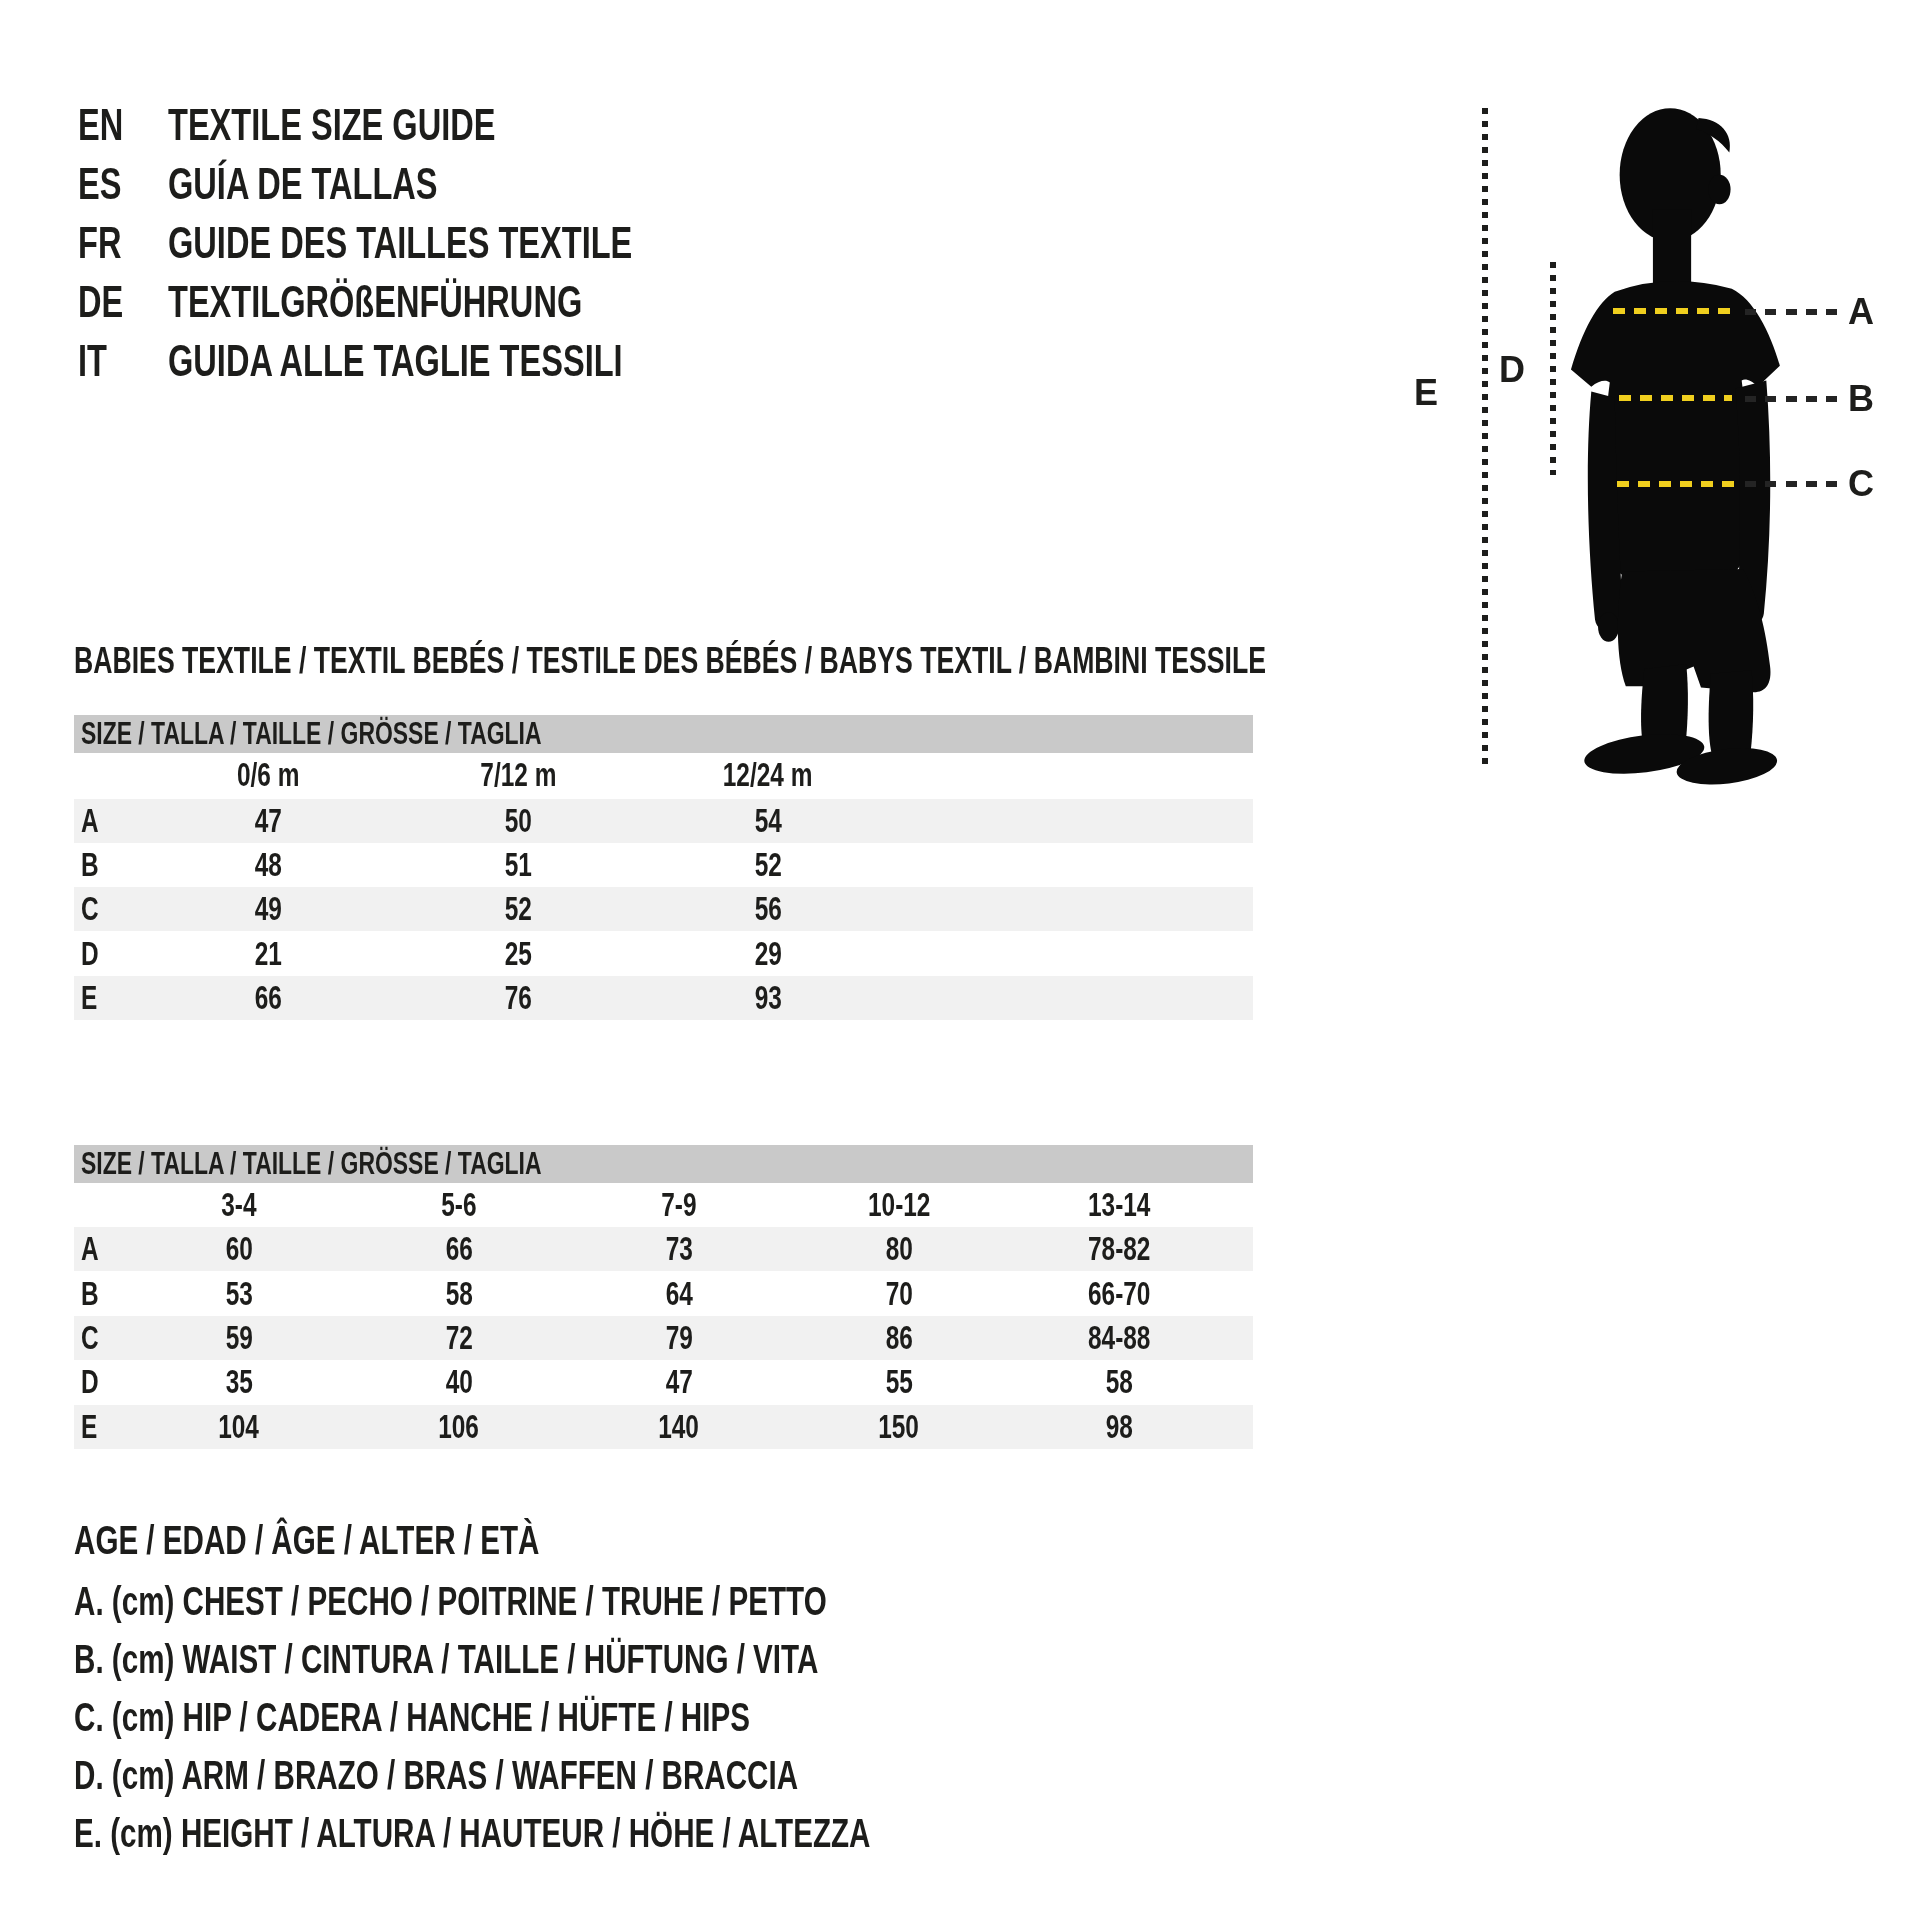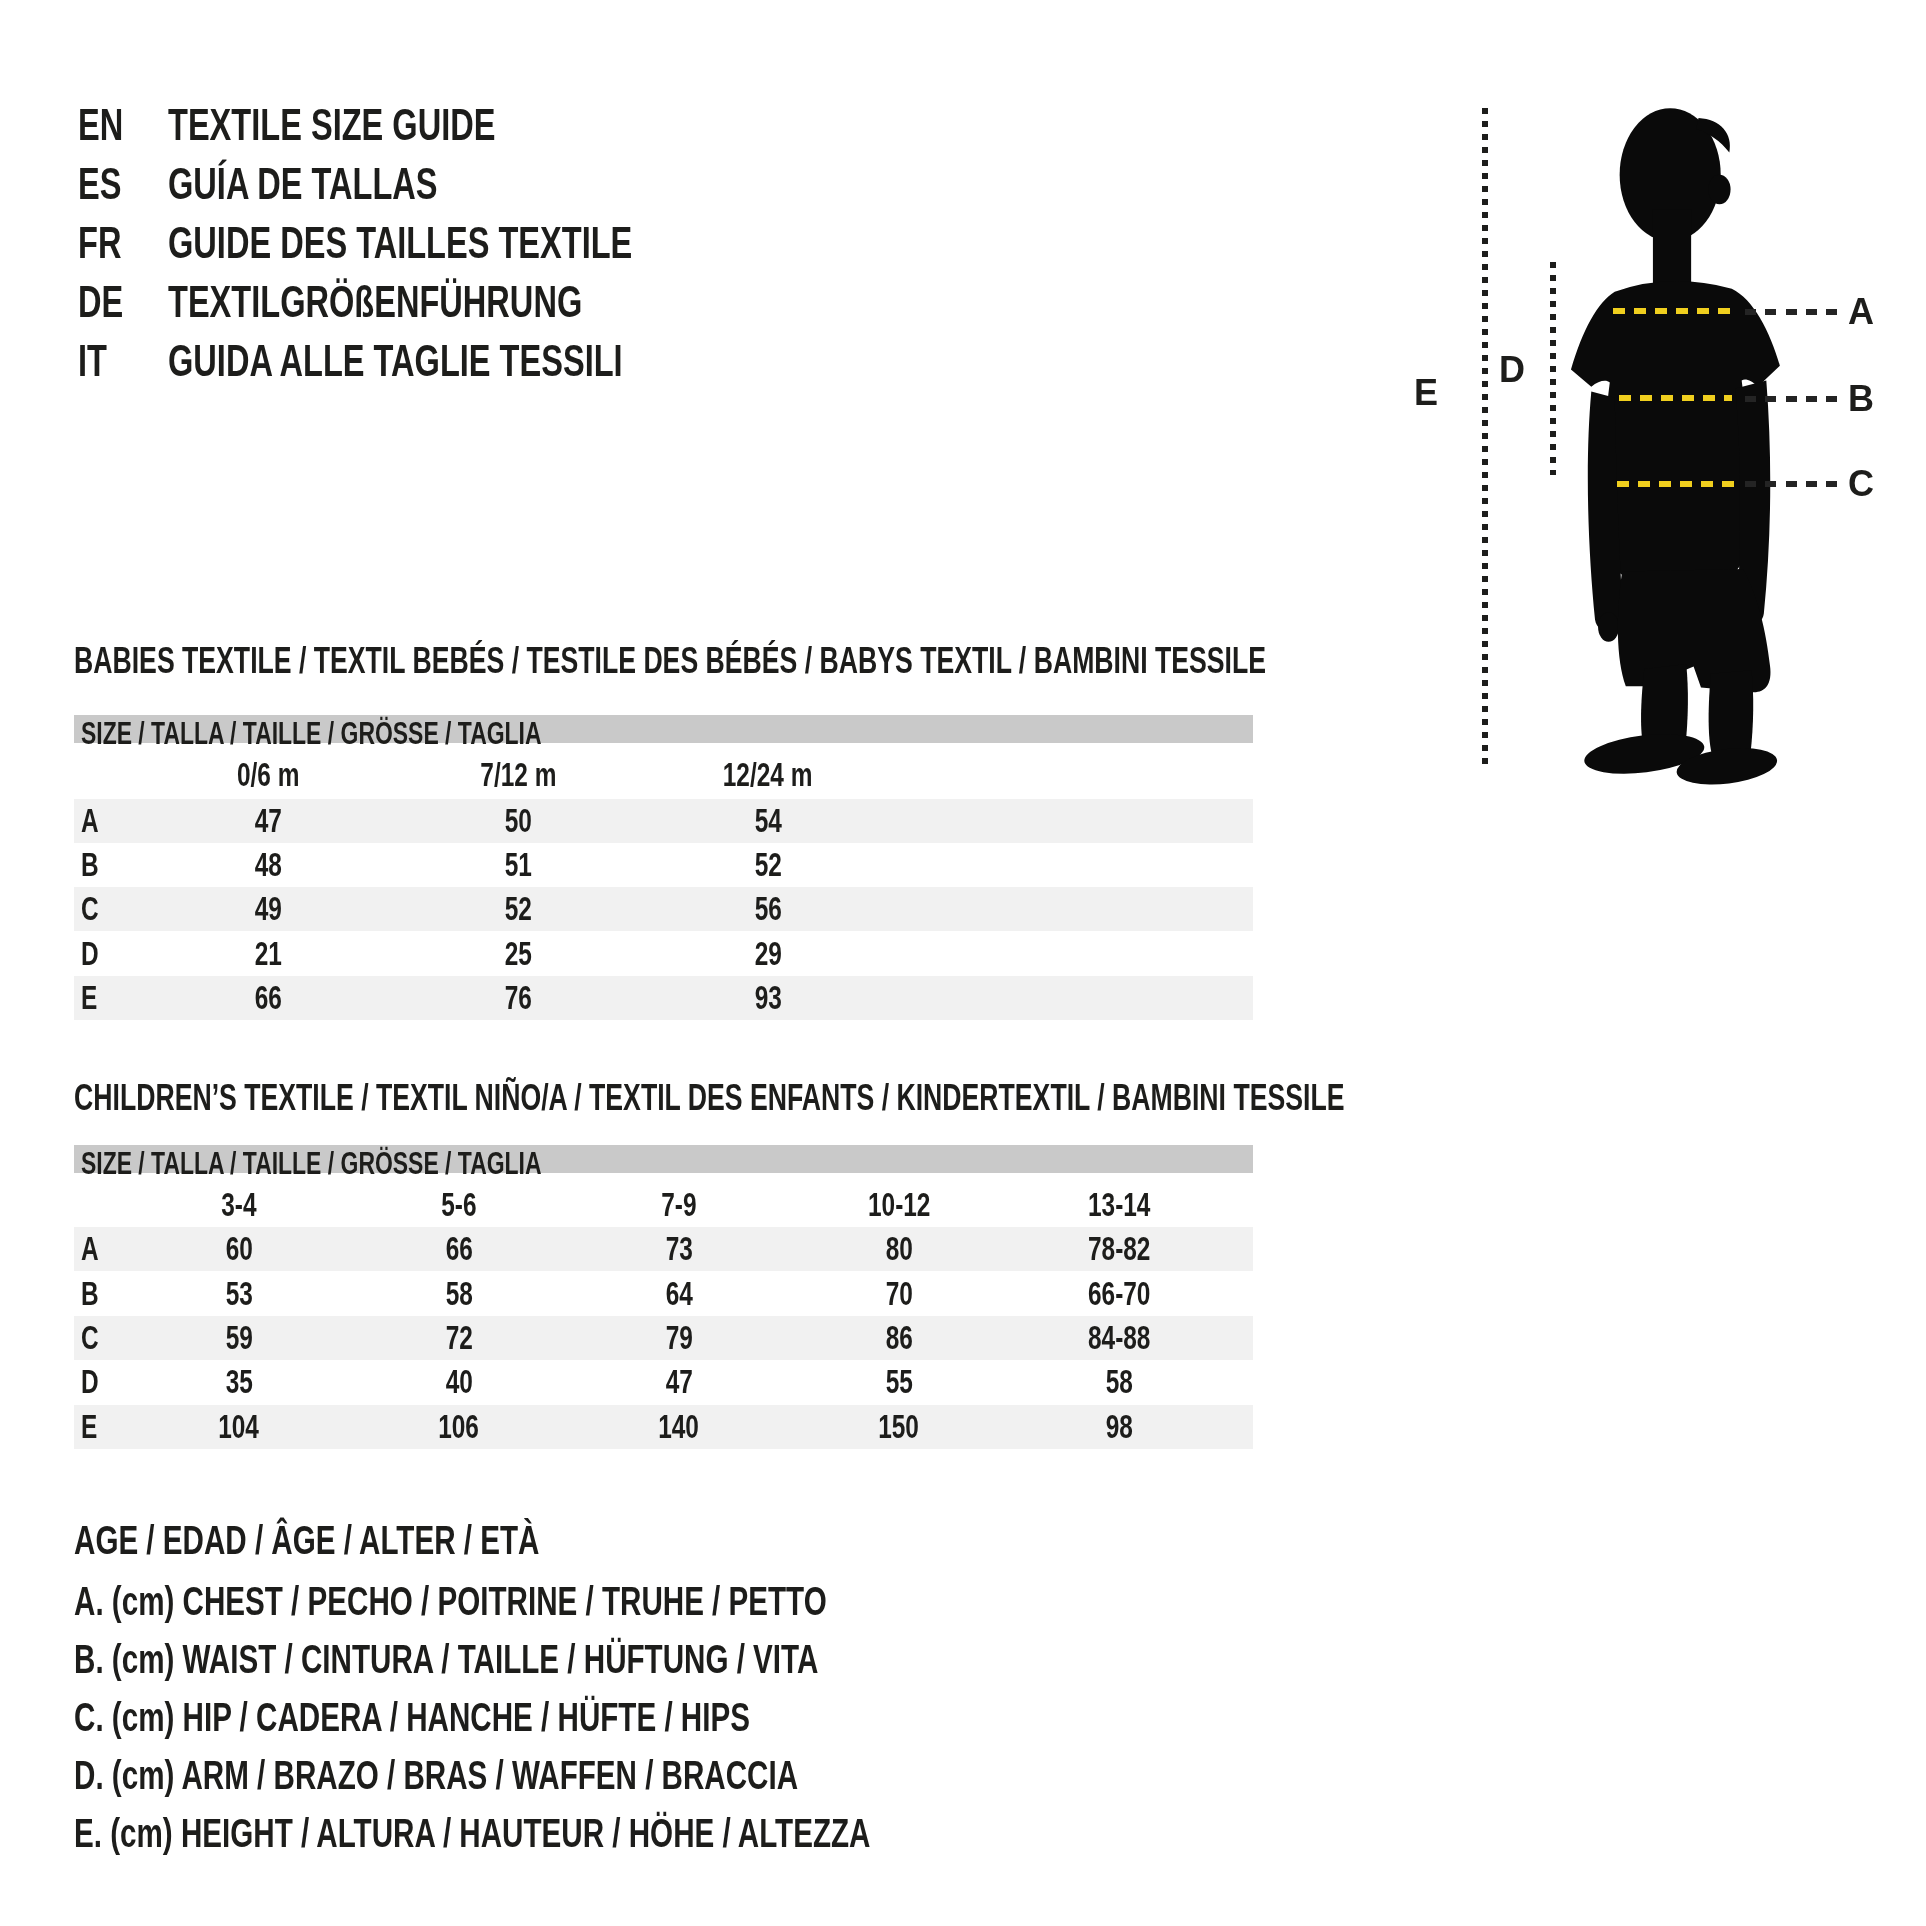--- a/index.html
+++ b/index.html
@@ -16,21 +16,21 @@
   
   .langs{left:74px;top:95px;width:986px;}
   .lang-row{height:59px;line-height:59px;position:relative;font-size:44px;}
   .lang-code{position:absolute;left:4.3px;top:0;}
   .lang-title{position:absolute;left:94px;top:0;}
 
   
   .sec-title{left:74px;font-size:36px;line-height:39px;}
 
   
-  .size-bar{left:74px;width:1179px;height:28px;background:var(--bar_gray,#c9c9c9);
+  .size-bar{left:74px;width:1179px;height:38px;background:var(--bar_gray,#c9c9c9);
             font-size:31px;line-height:38px;padding:0;}
   .size-bar .cx{margin-left:7.4px;}
   .thead,.trow{left:74px;width:1179px;display:grid;align-items:center;}
   .babies-grid{grid-template-columns:55px 222px 222px 222px;gap:28px;}
   .children-grid{grid-template-columns:55px 220px 220px 220px 220px 220px;}
   .thead{height:46px;font-size:33px;}
   .trow{height:44px;font-size:33px;}
   .trow.striped{background:var(--stripe_gray,#f1f1f1);}
   .cell{text-align:center;line-height:44px;}
   .thead .cell{line-height:46px;}
@@ -167,23 +167,20 @@
     <div class="cell"><span class="cxc">25</span></div>
     <div class="cell"><span class="cxc">29</span></div>
   </div>
   <div class="abs trow babies-grid striped" style="top:976px;">
     <div class="cell lbl"><span class="cx">E</span></div>
     <div class="cell"><span class="cxc">66</span></div>
     <div class="cell"><span class="cxc">76</span></div>
     <div class="cell"><span class="cxc">93</span></div>
   </div>
 
-  <div class="abs sec-title" style="top:1078px;">
-    <span class="cx">CHILDREN’S TEXTILE / TEXTIL NIÑO/A / TEXTIL DES ENFANTS / KINDERTEXTIL / BAMBINI TESSILE</span>
-  </div>
   <div class="abs size-bar" style="top:1145px;">
     <span class="cx">SIZE / TALLA / TAILLE / GRÖSSE / TAGLIA</span>
   </div>
   <div class="abs thead children-grid" style="top:1182px;">
     <div class="cell lbl"></div>
     <div class="cell"><span class="cxc">3-4</span></div>
     <div class="cell"><span class="cxc">5-6</span></div>
     <div class="cell"><span class="cxc">7-9</span></div>
     <div class="cell"><span class="cxc">10-12</span></div>
     <div class="cell"><span class="cxc">13-14</span></div>

